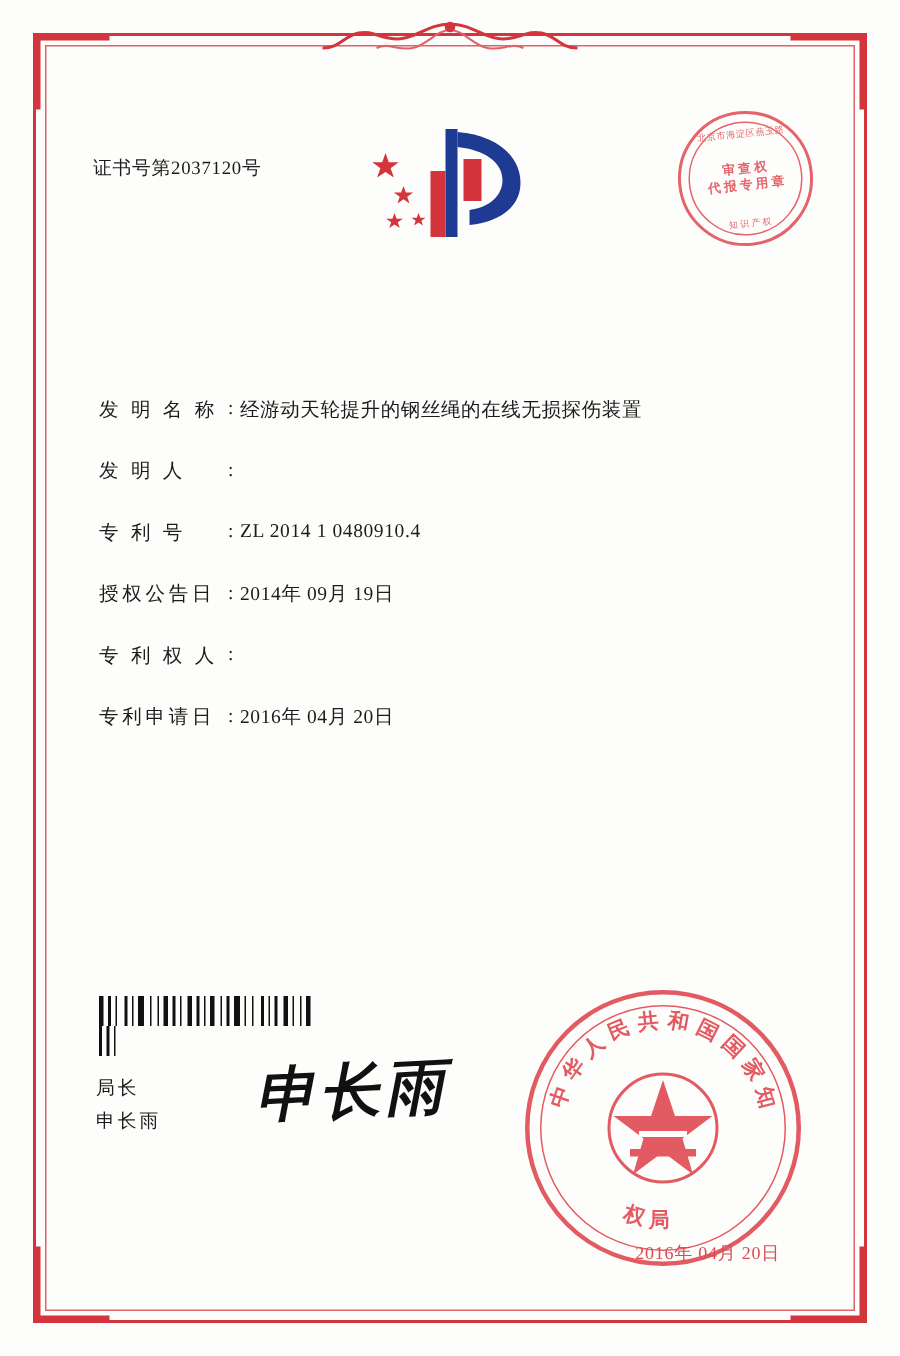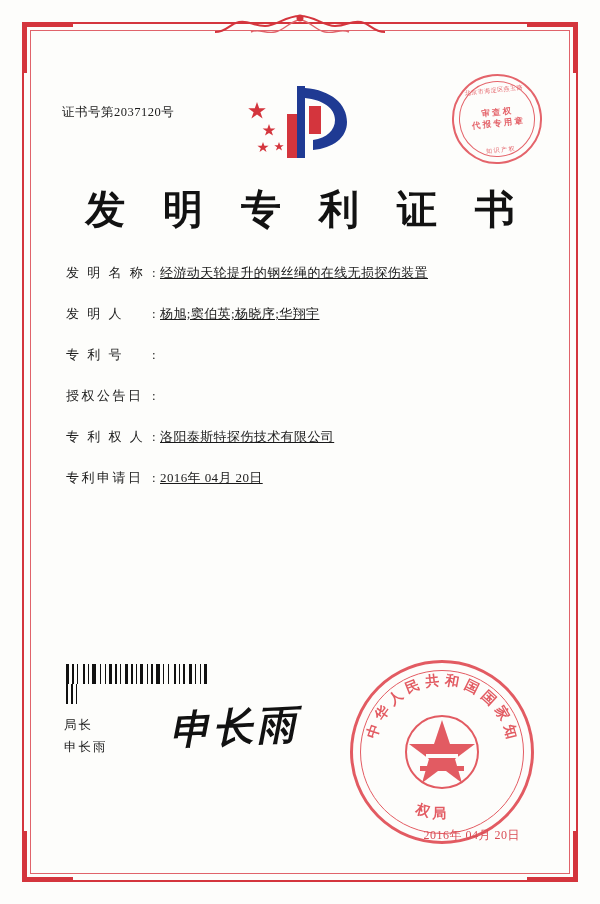--- a/index.html
+++ b/index.html
@@ -150,39 +150,38 @@
 
   
   .fields {
     position: absolute;
     left: 14px;
     top: 212px;
     width: 470px;
   }
   .field-row {
     display: flex;
-    align-items: center;
+    align-items: flex-start;
     margin-bottom: 23px;
     font-size: 13px;
     color: #1b1b1b;
   }
   .field-label {
     width: 86px;
     flex: 0 0 86px;
     letter-spacing: 2.5px;
     white-space: nowrap;
   }
   .field-colon {
     width: 8px;
     flex: 0 0 8px;
   }
   .field-value {
     flex: 1 1 auto;
     letter-spacing: 0.4px;
-    text-decoration: underline;
   }
 
   
   .body-text {
     position: absolute;
     left: 26px;
     top: 428px;
     width: 452px;
     font-size: 11.5px;
     line-height: 19px;
@@ -333,50 +332,49 @@
       <path d="M52 34 L62 34 L62 78 L52 78 Z" fill="#d4353d"></path>
 
       <g fill="#d4353d">
         <polygon points="22,22 24.2,28.2 30.8,28.2 25.4,32.2 27.6,38.4 22,34.6 16.4,38.4 18.6,32.2 13.2,28.2 19.8,28.2"></polygon>
         <polygon points="34,44 35.6,48.4 40.4,48.4 36.5,51.2 38,55.6 34,52.9 30,55.6 31.5,51.2 27.6,48.4 32.4,48.4"></polygon>
         <polygon points="28,62 29.4,65.8 33.6,65.8 30.2,68.2 31.5,72 28,69.6 24.5,72 25.8,68.2 22.4,65.8 26.6,65.8"></polygon>
         <polygon points="44,62 45.2,65.2 48.7,65.2 45.9,67.2 47,70.4 44,68.4 41,70.4 42.1,67.2 39.3,65.2 42.8,65.2"></polygon>
       </g>
     </svg>
 
-    <div class="title">发 明 专 利 证 书</div>
 
     <div class="fields">
 
       <div class="field-row">
         <div class="field-label">发 明 名 称</div>
         <div class="field-colon">:</div>
         <div class="field-value">经游动天轮提升的钢丝绳的在线无损探伤装置</div>
       </div>
 
       <div class="field-row">
         <div class="field-label">发 明 人</div>
         <div class="field-colon">:</div>
-        <div class="field-value">杨旭;窦伯英;杨晓序;华翔宇</div>
       </div>
 
       <div class="field-row">
         <div class="field-label">专 利 号</div>
         <div class="field-colon">:</div>
+        <div class="field-value">ZL 2014 1 0480910.4</div>
       </div>
 
       <div class="field-row">
         <div class="field-label">授权公告日</div>
         <div class="field-colon">:</div>
+        <div class="field-value">2014年 09月 19日</div>
       </div>
 
       <div class="field-row">
         <div class="field-label">专 利 权 人</div>
         <div class="field-colon">:</div>
-        <div class="field-value">洛阳泰斯特探伤技术有限公司</div>
       </div>
 
       <div class="field-row">
         <div class="field-label">专利申请日</div>
         <div class="field-colon">:</div>
         <div class="field-value">2016年 04月 20日</div>
       </div>
 
     </div>
 

